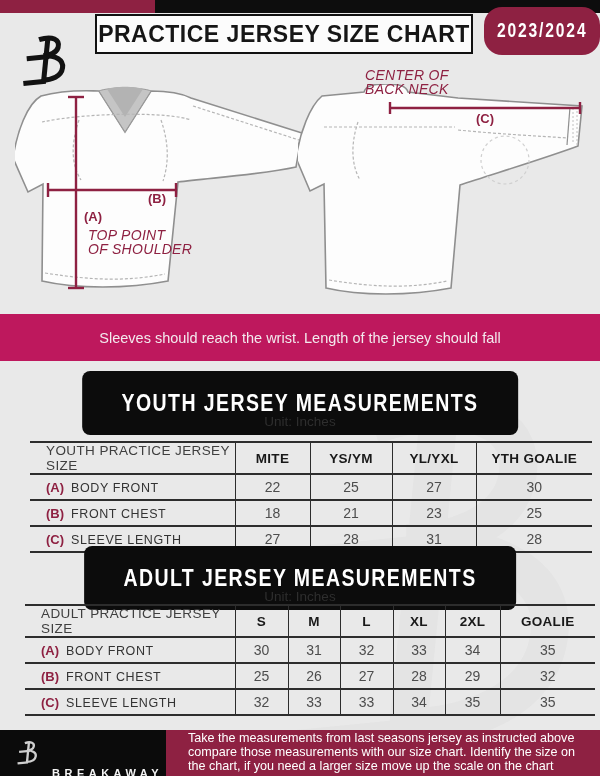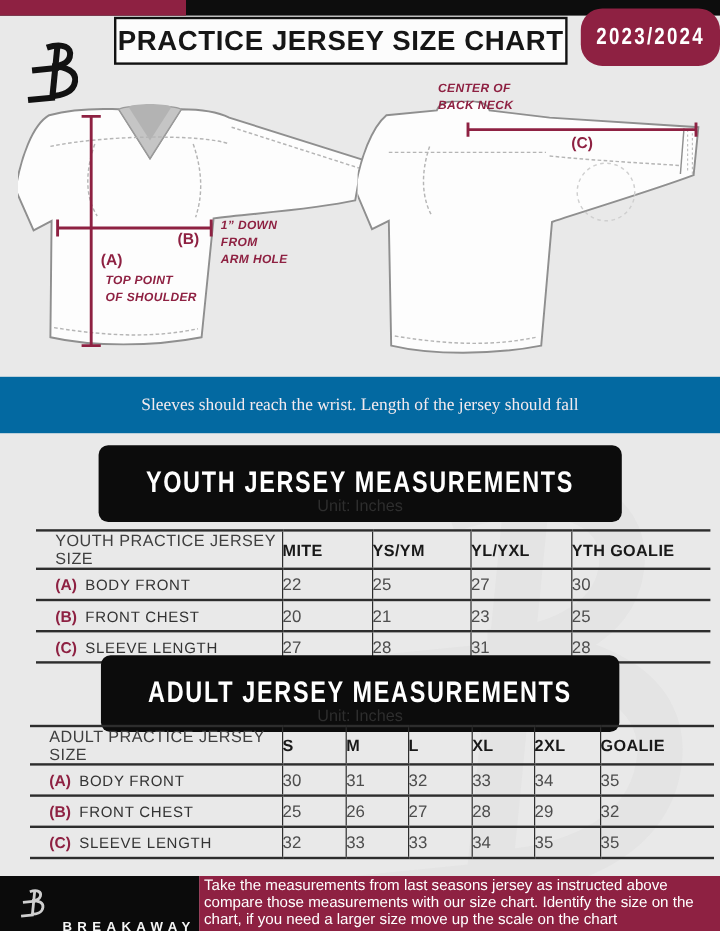--- a/index.html
+++ b/index.html
@@ -20,57 +20,57 @@
   .year-box{
     position:absolute;top:7px;left:484px;width:116px;height:48px;background:#8e2142;
     display:flex;align-items:center;justify-content:center;z-index:4;border-radius:18px;
   }
   .year-box span{color:#fff;font-weight:700;font-size:17px;letter-spacing:2px;display:inline-block;transform:scale(.92,1.15);}
   
   .diagram{position:absolute;left:0;top:64px;width:600px;height:250px;z-index:1;}
   .jersey-svg{position:absolute;}
   .mlabel{position:absolute;color:#8e2142;z-index:3;}
   .mkey{font-weight:700;font-size:13px;}
-  .mnote{font-style:italic;font-size:10px;line-height:14px;letter-spacing:.3px;font-weight:bold;}
+  .mnote{font-style:italic;font-size:14px;line-height:14px;letter-spacing:.3px;}
   
   .banner{
-    position:absolute;top:314px;left:0;width:600px;height:47px;background:#0369a1;
-    display:flex;flex-direction:column;align-items:center;justify-content:center;z-index:2;font-family:Liberation Serif, serif;
+    position:absolute;top:314px;left:0;width:600px;height:47px;background:#be185d;
+    display:flex;flex-direction:column;align-items:center;justify-content:center;z-index:2;
   }
   .banner div{color:#f3eaee;font-size:14.5px;line-height:22px;}
   
   .pill{
     position:absolute;left:50%;transform:translateX(-50%);
     background:#0c0c0c;border-radius:8px;padding:20px 26px;z-index:2;white-space:nowrap;
   }
   .pill span{color:#fff;font-weight:700;font-size:21px;letter-spacing:1.5px;display:inline-block;transform:scale(.93,1.18);}
   .unit{position:absolute;left:0;width:600px;text-align:center;font-size:13.5px;color:#2e2e2e;z-index:2;}
   
   table.size-table{position:absolute;border-collapse:collapse;table-layout:fixed;z-index:2;}
   table.size-table td{
-    height:24px;vertical-align:middle;
+    height:24px;text-align:center;vertical-align:middle;
     border-top:2px solid #2d2d2d;font-size:14px;color:#4d4d4d;padding:0;
   }
   table.size-table tr:last-child td{border-bottom:2px solid #2d2d2d;}
   table.size-table td.vcell{border-left:1.5px solid #2d2d2d;}
   table.size-table td.label-col{text-align:left;padding-left:16px;}
   table.size-table tr.head td{font-weight:700;color:#191919;font-size:13.5px;letter-spacing:.3px;}
   table.size-table tr.head td.label-col{font-weight:400;color:#3f3f3f;font-size:13.5px;letter-spacing:.4px;}
   .rkey{color:#8e2142;font-weight:700;font-size:13px;margin-right:7px;}
   .rlabel{color:#333;font-size:12.5px;letter-spacing:.6px;}
   
   .footer-black{
     position:absolute;left:0;top:730px;width:166px;height:46px;background:#0b0b0b;
     display:flex;align-items:center;z-index:2;
   }
   .footer-black svg{margin-left:16px;}
   .brand-text{color:#f5f5f5;font-size:11px;font-weight:700;letter-spacing:4.5px;margin-left:10px;margin-top:40px;}
   .footer-maroon{
     position:absolute;left:166px;top:730px;width:434px;height:46px;background:#8e2142;
-    box-sizing:border-box;padding:3px 8px 3px 4px;z-index:2;
+    box-sizing:border-box;padding:3px 8px 3px 22px;z-index:2;
     display:flex;align-items:center;
   }
   .footer-maroon div{color:#fff;font-size:12.6px;line-height:13.8px;}
   
   .watermark{position:absolute;left:230px;top:370px;z-index:0;opacity:.55;}
 </style>
 </head>
 <body>
 
 <div class="page">
@@ -155,25 +155,20 @@
 
     <div class="mlabel mnote" style="left:365px;top:4px">
       <div>CENTER OF</div>
       <div>BACK NECK</div>
     </div>
     <div class="mlabel mkey" style="left:476px;top:47px">
       <span>(C)</span>
     </div>
     <div class="mlabel mkey" style="left:148px;top:127px">
       <span>(B)</span>
-    </div>
-    <div class="mlabel mnote" style="left:184px;top:118px">
-      <div>1” DOWN</div>
-      <div>FROM</div>
-      <div>ARM HOLE</div>
     </div>
     <div class="mlabel mkey" style="left:84px;top:145px">
       <span>(A)</span>
     </div>
     <div class="mlabel mnote" style="left:88px;top:164px">
       <div>TOP POINT</div>
       <div>OF SHOULDER</div>
     </div>
   </div>
 
@@ -208,21 +203,21 @@
       </td>
       <td class="vcell">22</td>
       <td class="vcell">25</td>
       <td class="vcell">27</td>
       <td class="vcell">30</td>
     </tr>
     <tr>
       <td class="label-col">
         <span class="rkey">(B)</span><span class="rlabel">FRONT CHEST</span>
       </td>
-      <td class="vcell">20</td>
+      <td class="vcell">18</td>
       <td class="vcell">21</td>
       <td class="vcell">23</td>
       <td class="vcell">25</td>
     </tr>
     <tr>
       <td class="label-col">
         <span class="rkey">(C)</span><span class="rlabel">SLEEVE LENGTH</span>
       </td>
       <td class="vcell">27</td>
       <td class="vcell">28</td>

